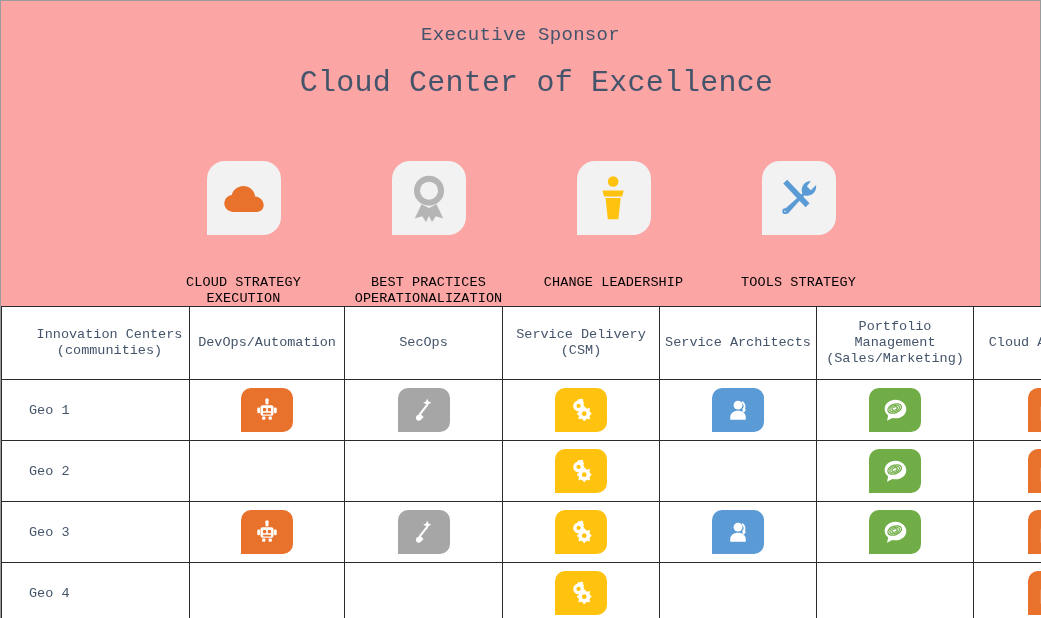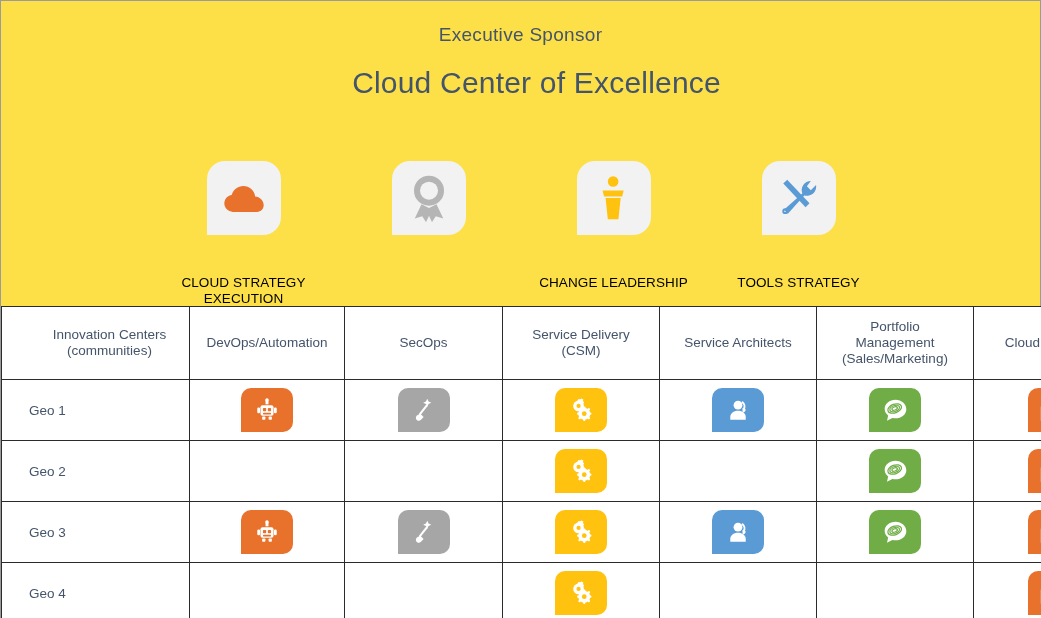--- a/index.html
+++ b/index.html
@@ -7,21 +7,22 @@
     width:1041px;height:618px;
     background:#ffffff;
     font-family:"Liberation Sans", sans-serif;
     overflow:hidden;
   }
   .page{
     position:relative;
     width:1041px;height:618px;
     box-sizing:border-box;
     border:1px solid #9b9b9b;
-    background:#fde047;
+    background:#fca5a5;
+    font-family:Liberation Mono, monospace;
   }
 
   
   .hdr{text-align:center;}
   .sponsor{
     margin-top:23px;
     font-size:19px;
     color:#44546a;
     letter-spacing:.3px;
   }
@@ -129,20 +130,21 @@
       </div>
       <div class="pillar">
         <div class="tile" style="background: rgb(242, 242, 242);">
           <svg width="42" height="48.3" viewBox="0 0 56 64">
         <path fill="#B5B5B5" d="M18 40l-9 19 10-3 5 8 8-17z"></path>
         <path fill="#B5B5B5" d="M38 40l9 19-10-3-5 8-8-17z"></path>
         <circle cx="28" cy="22" r="20" fill="#B5B5B5"></circle>
         <circle cx="28" cy="22" r="12" fill="#f2f2f2"></circle>
       </svg>
         </div>
+        <div class="pillar-label"><span>BEST PRACTICES<br>OPERATIONALIZATION</span></div>
       </div>
       <div class="pillar">
         <div class="tile" style="background: rgb(242, 242, 242);">
           <svg width="30.24" height="46.2" viewBox="0 0 40 60">
         <circle cx="20" cy="8" r="7" fill="#FFC20E"></circle>
         <path fill="#FFC20E" d="M6 20h28l-2 8H8z"></path>
         <path fill="#FFC20E" d="M10 30h20l-3 28H13z"></path>
       </svg>
         </div>
         <div class="pillar-label"><span>CHANGE LEADERSHIP</span></div>

